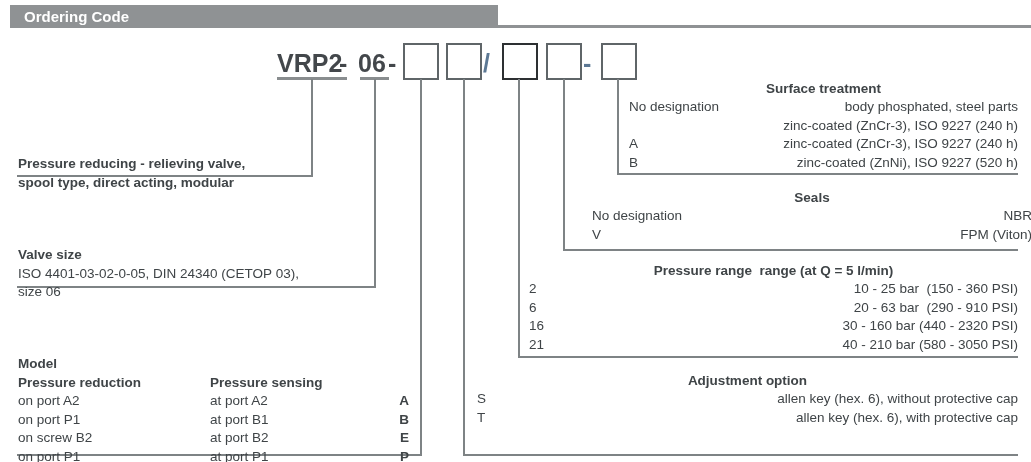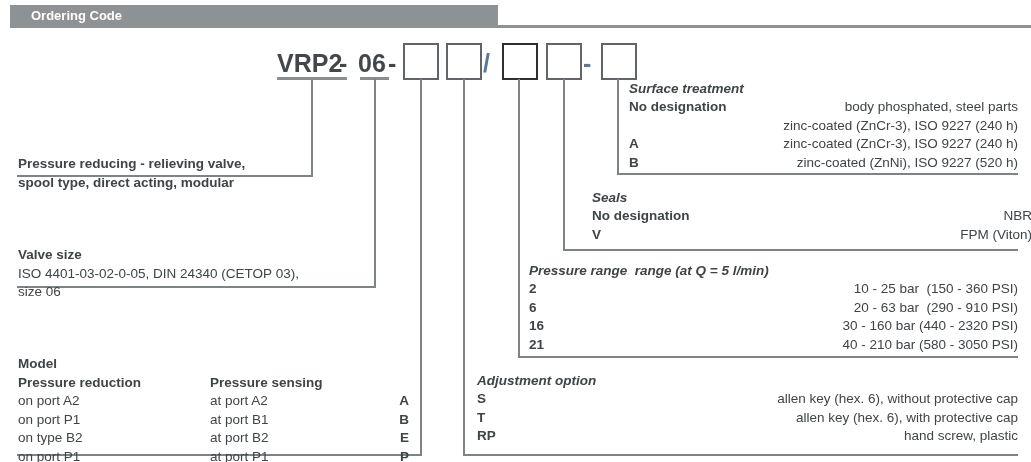--- a/index.html
+++ b/index.html
@@ -3,21 +3,21 @@
 <meta charset="utf-8">
 <style>
   html,body { margin:0; padding:0; background:#fff; }
   #page {
     position:relative; width:1031px; height:462px; overflow:hidden;
     background:#ffffff; color:#3f4447;
     font-family:"Liberation Sans", sans-serif; font-size:13.5px;
   }
   
   .hdr-bar   { position:absolute; left:10px; top:5px; width:488px; height:23px; background:#8f9294; }
-  .hdr-title { position:absolute; left:21px; top:3px; color:#ffffff; font-weight:bold; font-size:13px; }
+  .hdr-title { position:absolute; left:14px; top:3px; color:#ffffff; font-weight:bold; font-size:15px; }
   .hdr-strip { position:absolute; left:498px; top:25px; width:533px; height:3px; background:#8f9294; }
 
   
   .code { position:absolute; top:46px; font-size:25px; font-weight:bold; color:#43474b; line-height:34px; }
   .c-prefix { left:277px; }
   .c-dash1  { left:339px; }
   .c-size   { left:358px; }
   .c-dash2  { left:388px; }
   .c-slash  { left:483px; color:#5c7894; }
   .c-dash3  { left:583px; color:#5c7894; }
@@ -57,23 +57,23 @@
   .mc1 { width:192px; }
   .mc2 { flex:1; }
   .mc3 { width:24px; text-align:right; font-weight:bold; }
 
   
   .rsec { position:absolute; line-height:18.4px; }
   .sec-surface { left:629px; top:80px;  width:389px; }
   .sec-seals   { left:578px; top:189px; width:440px;margin-left:14px; }
   .sec-press   { left:529px; top:262px; width:489px; }
   .sec-adjust  { left:477px; top:372px; width:541px; }
-  .rtitle { font-weight:bold; text-align:left; white-space:pre;font-style:italic; }
+  .rtitle { font-weight:bold; text-align:center; white-space:pre; }
   .rrow  { display:flex; }
-  .rcode { font-weight:bold; white-space:pre; }
+  .rcode { font-weight:normal; white-space:pre; }
   .rdesc { flex:1; text-align:right; white-space:pre; }
 </style>
 </head>
 <body>
 
 <div id="page">
 
   <div class="hdr-bar">
     <span class="hdr-title">Ordering Code</span>
   </div>
@@ -130,21 +130,21 @@
       <span class="mc1">on port A2</span>
       <span class="mc2">at port A2</span>
       <span class="mc3">A</span>
     </div>
     <div class="mrow">
       <span class="mc1">on port P1</span>
       <span class="mc2">at port B1</span>
       <span class="mc3">B</span>
     </div>
     <div class="mrow">
-      <span class="mc1">on type B2</span>
+      <span class="mc1">on screw B2</span>
       <span class="mc2">at port B2</span>
       <span class="mc3">E</span>
     </div>
     <div class="mrow">
       <span class="mc1">on port P1</span>
       <span class="mc2">at port P1</span>
       <span class="mc3">P</span>
     </div>
   </div>
 
@@ -203,19 +203,15 @@
   <div class="rsec sec-adjust">
     <div class="rtitle">Adjustment option</div>
     <div class="rrow">
       <span class="rcode">S</span>
       <span class="rdesc">allen key (hex. 6), without protective cap</span>
     </div>
     <div class="rrow">
       <span class="rcode">T</span>
       <span class="rdesc">allen key (hex. 6), with protective cap</span>
     </div>
-    <div class="rrow">
-      <span class="rcode">RP</span>
-      <span class="rdesc">hand screw, plastic</span>
-    </div>
   </div>
 
 </div>
 
 </body></html>

